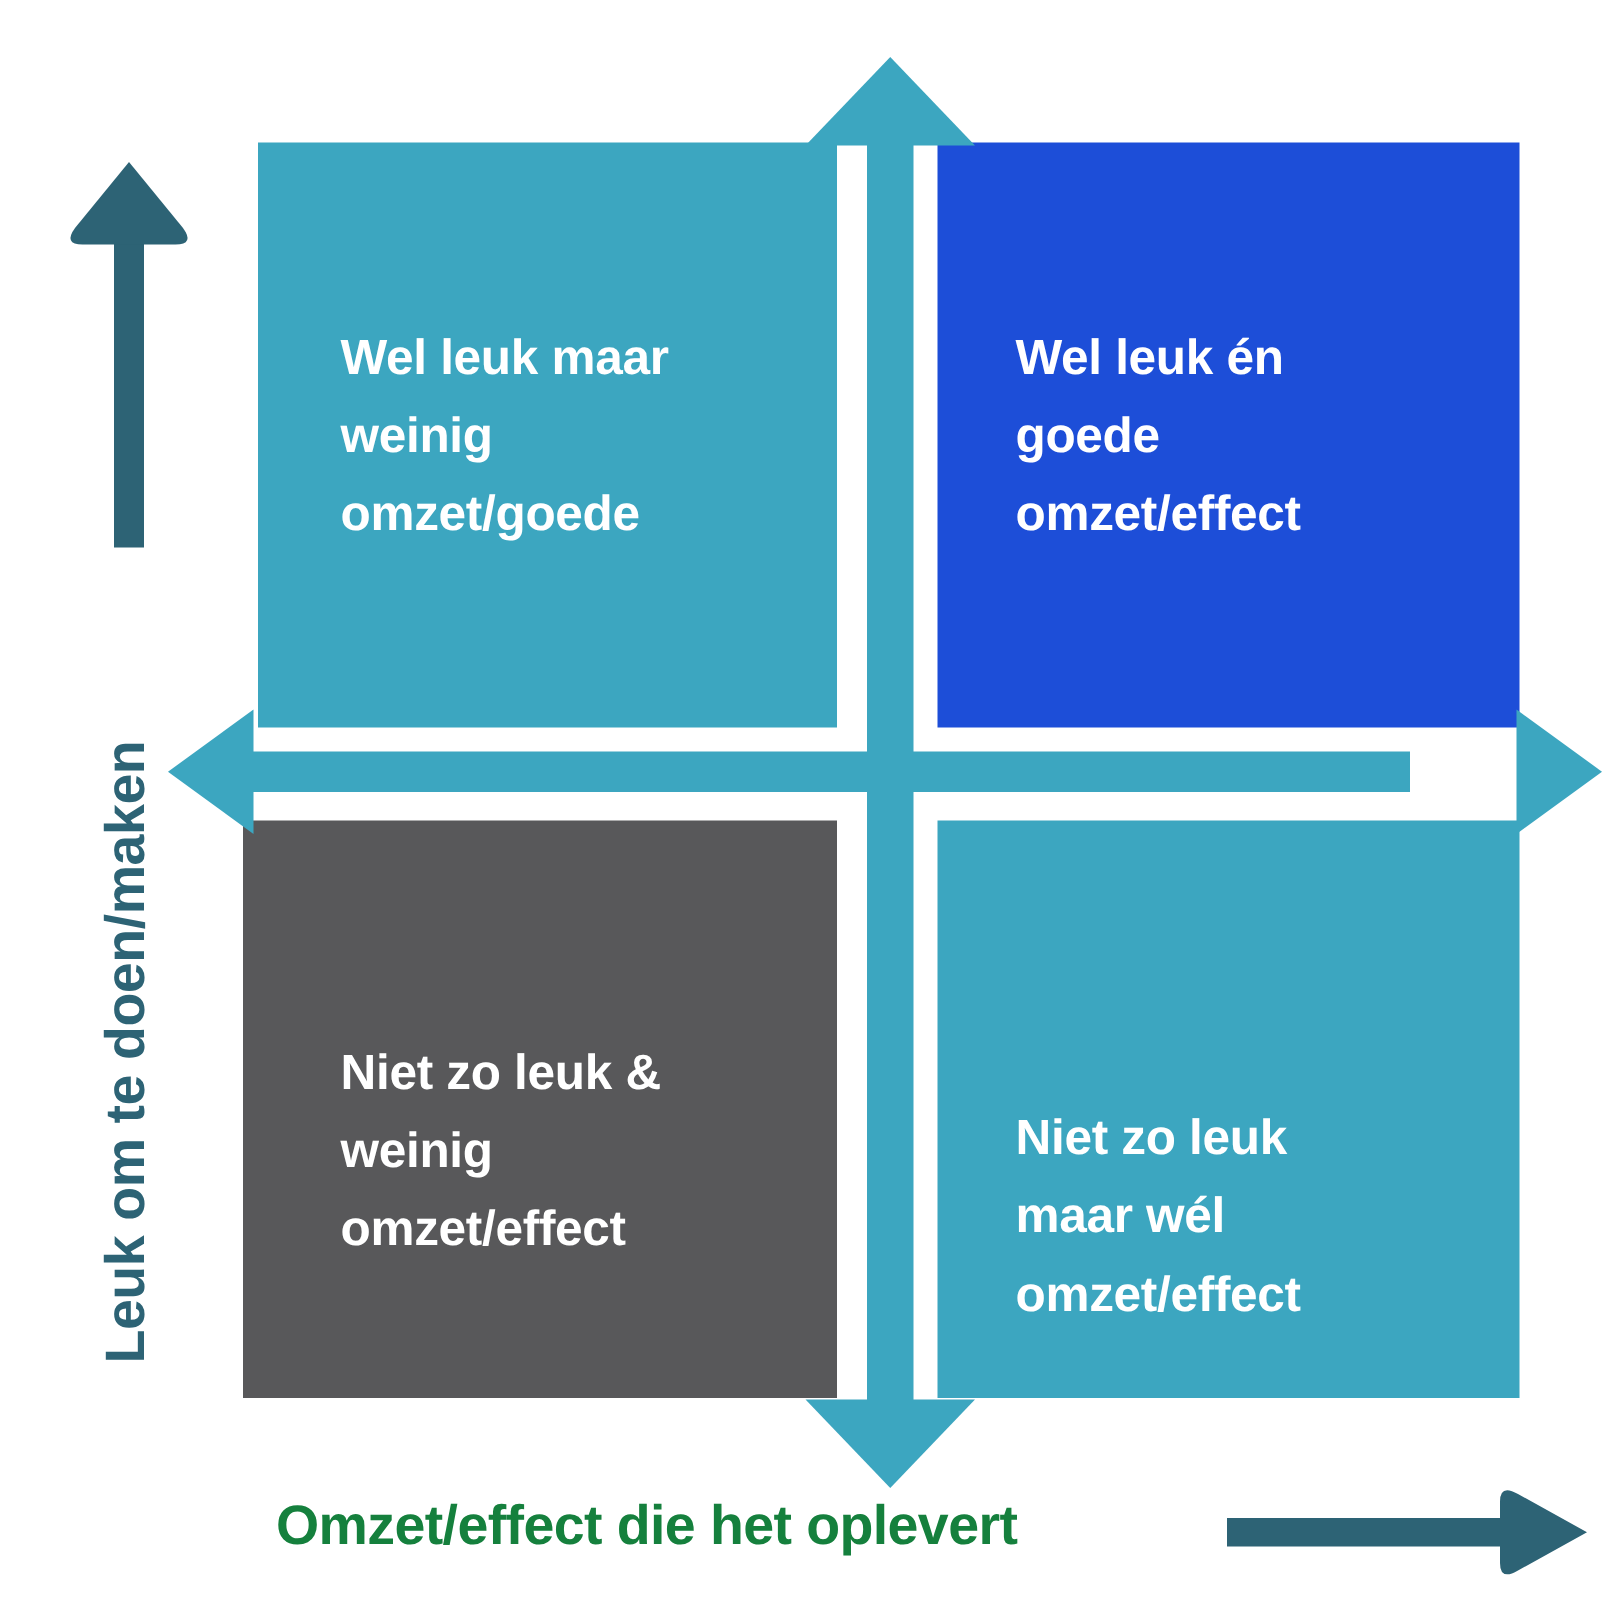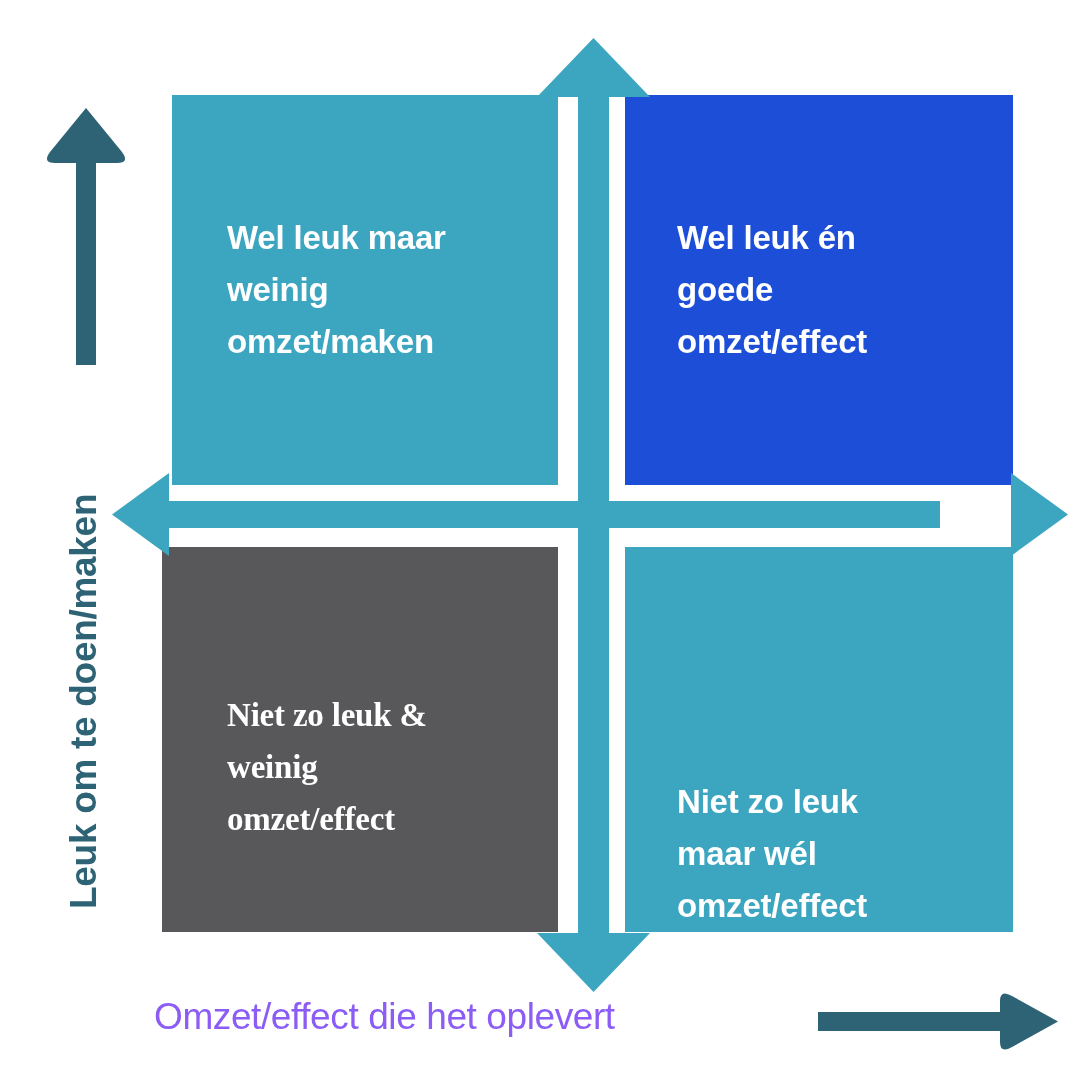--- a/index.html
+++ b/index.html
@@ -61,31 +61,30 @@
   #q-bottom-left {
     left: 162px;
     top: 547px;
     width: 396px;
     height: 385px;
     background: #58585A;
     padding-left: 65px;
     padding-right: 20px;
     justify-content: flex-start;
     padding-top: 142px;
-    font-family: Liberation Serif, serif;
   }
   #q-bottom-right {
     left: 625px;
     top: 547px;
     width: 388px;
     height: 385px;
     background: #3CA6C0;
     padding-left: 52px;
     padding-right: 20px;
-    justify-content: flex-end;
+    justify-content: center;
     padding-top: 142px;
   }
 
   
   #cross-svg {
     position: absolute;
     left: 0;
     top: 0;
     width: 1080px;
     height: 1080px;
@@ -111,25 +110,25 @@
     font-size: 37px;
     font-weight: bold;
     color: #2D6375;
     letter-spacing: -0.3px;
     white-space: nowrap;
   }
 
   
   #x-axis-label {
     position: absolute;
-    left: 154px;
+    left: 184px;
     top: 998px;
     font-size: 37px;
-    font-weight: normal;
-    color: #8b5cf6;
+    font-weight: bold;
+    color: #15803d;
     letter-spacing: -0.4px;
     white-space: nowrap;
     line-height: 1;
   }
 
   
   #outer-arrows-svg {
     position: absolute;
     left: 0;
     top: 0;
@@ -139,21 +138,21 @@
   }
 </style>
 </head>
 <body>
 
 <div id="stage">
 
   <div id="q-top-left" class="quadrant">
     <div class="qtext">Wel leuk maar
 weinig
-omzet/maken</div>
+omzet/goede</div>
   </div>
 
   <div id="q-top-right" class="quadrant">
     <div class="qtext">Wel leuk én
 goede
 omzet/effect</div>
   </div>
 
   <div id="q-bottom-left" class="quadrant">
     <div class="qtext">Niet zo leuk &amp;

